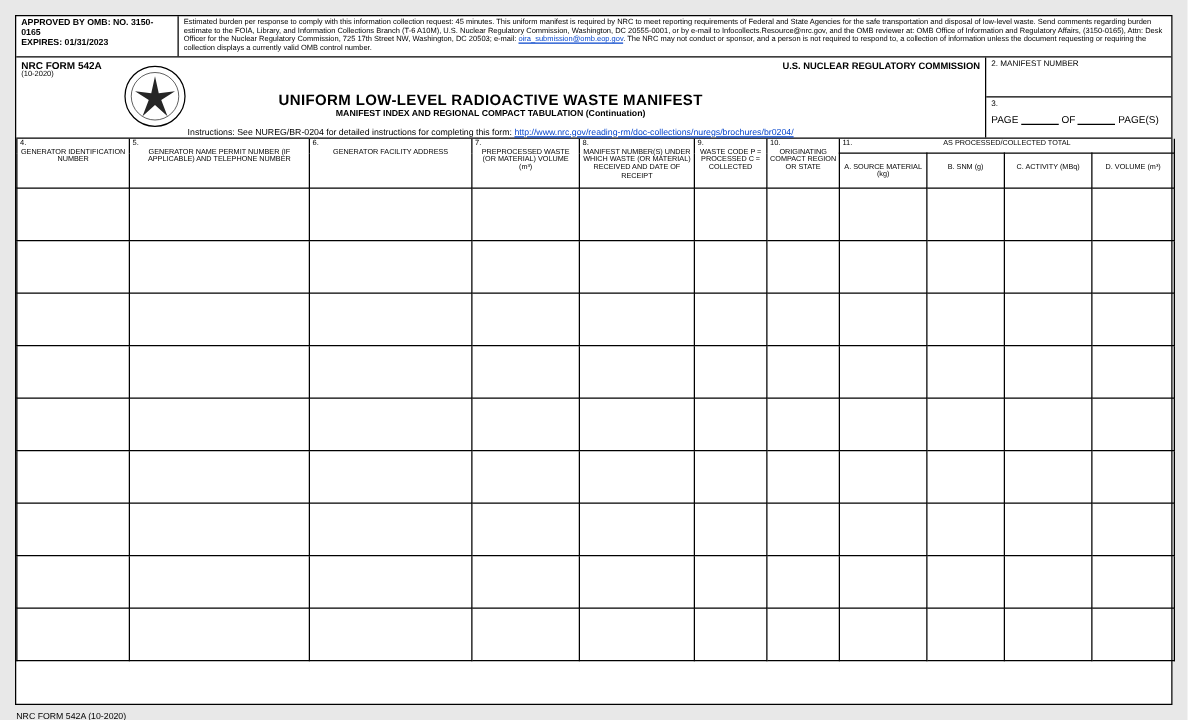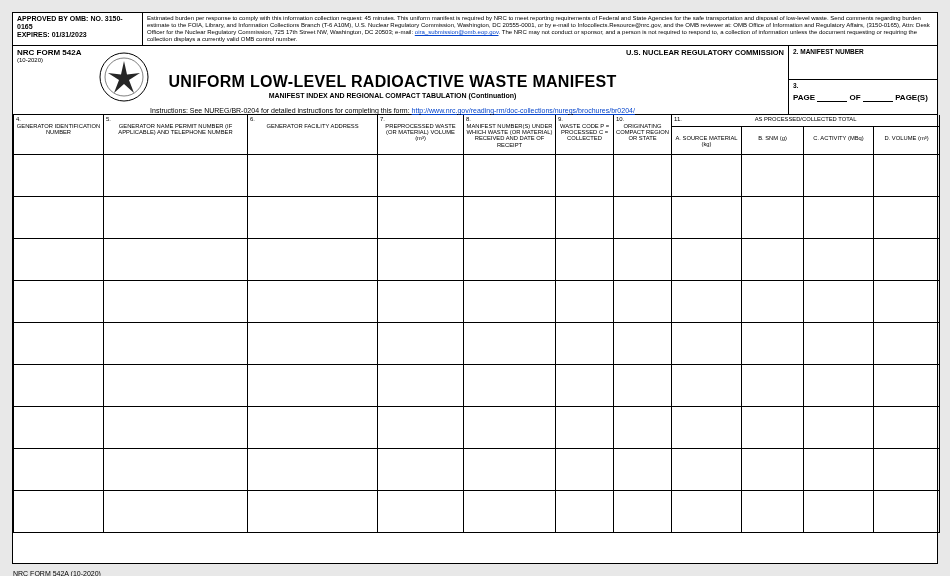--- a/index.html
+++ b/index.html
@@ -49,37 +49,36 @@
   .form-id-cell .form-date { font-size: 6px; }
   .form-id-cell .agency {
     position: absolute; top: 2px; right: 4px; font-weight: bold; font-size: 7.5px; text-align: right;
   }
   .seal {
     position: absolute;
     top: 6px; left: 86px;
     width: 50px; height: 50px;
   }
   .title-block { text-align: center; padding-top: 10px; }
-  .title-main { font-weight: bold; font-size: 16px; letter-spacing: 0.3px; }
+  .title-main { font-weight: bold; font-size: 12px; letter-spacing: 0.3px; }
   .title-sub { font-weight: bold; font-size: 7px; margin-top: 1px; }
   .instructions {
     font-size: 7px; margin-top: 8px; text-align: center;
   }
   .instructions a { color: #0645cc; text-decoration: underline; }
   .right-meta {
     width: 148px;
     display: flex;
     flex-direction: column;
   }
   .right-meta .cell {
     border-bottom: 1px solid #000;
     padding: 2px 4px;
     flex: 1;
     font-size: 6.5px;
-    font-weight: bold;
   }
   .right-meta .cell:last-child { border-bottom: none; }
   .page-line { margin-top: 4px; font-size: 8px; }
   .page-line .blank { display: inline-block; border-bottom: 1px solid #000; width: 30px; height: 9px; vertical-align: bottom; }
   table.grid {
     border-collapse: collapse;
     width: 100%;
     table-layout: fixed;
   }
   table.grid th, table.grid td {

